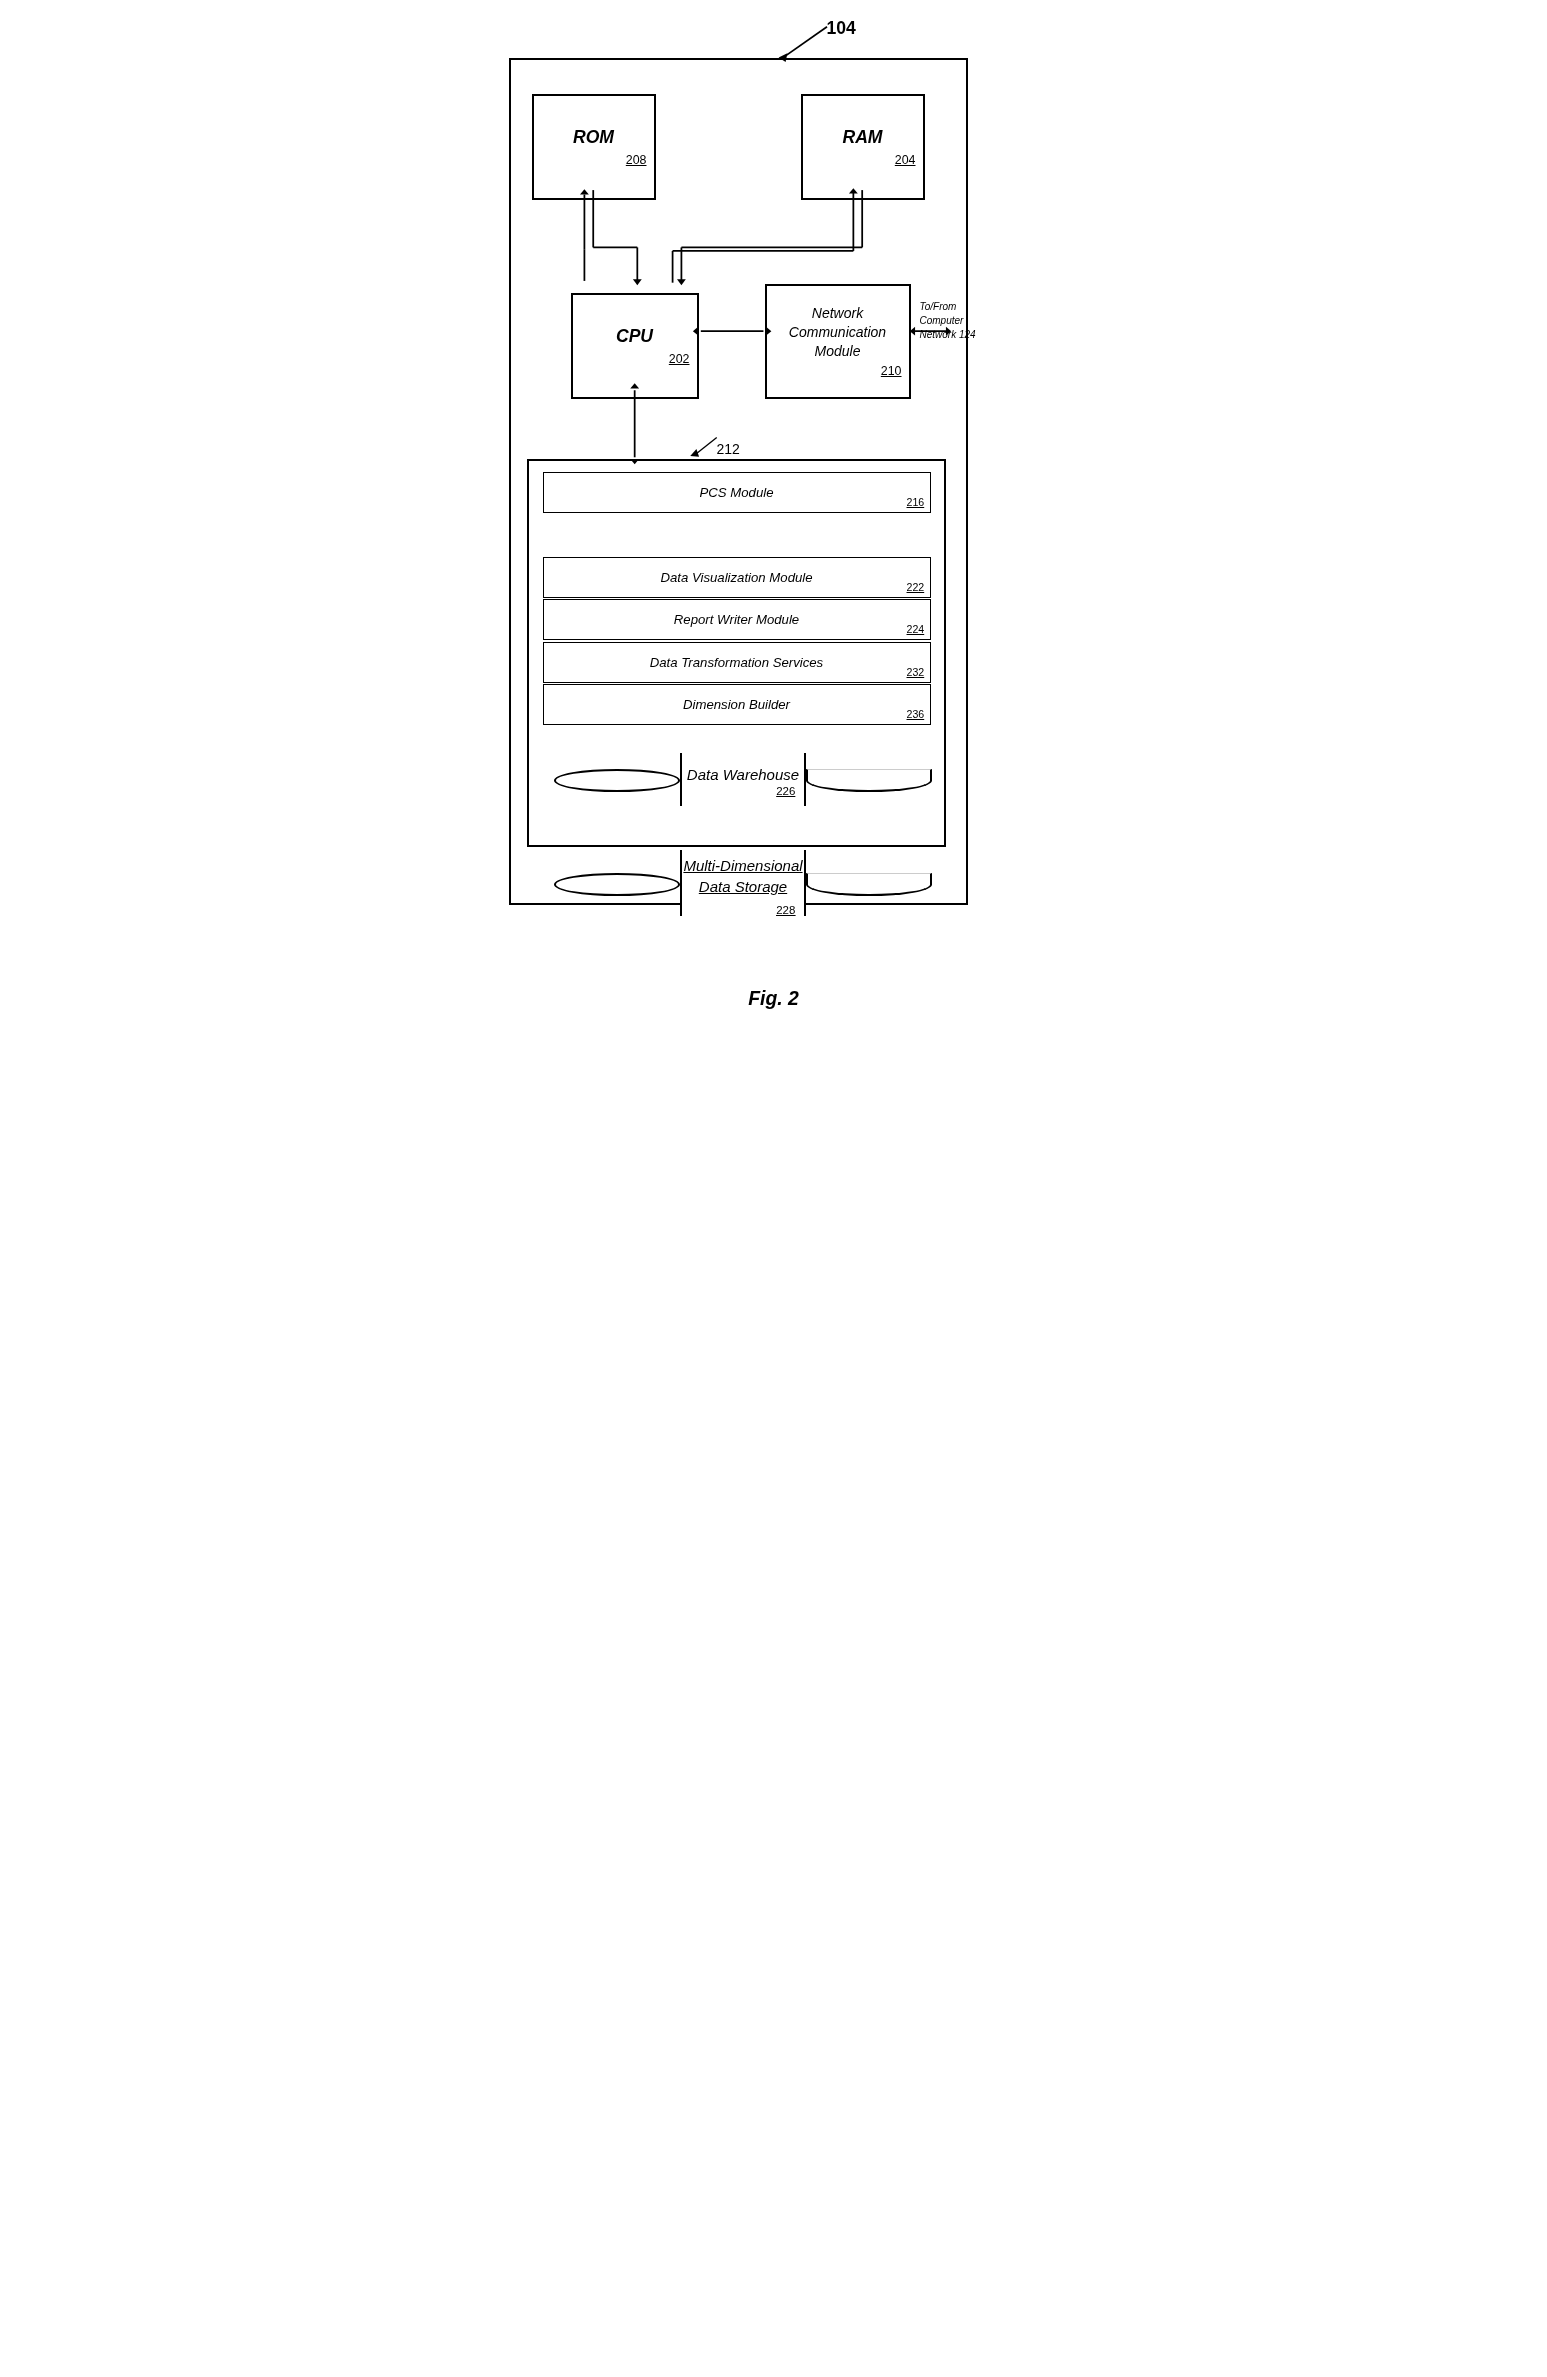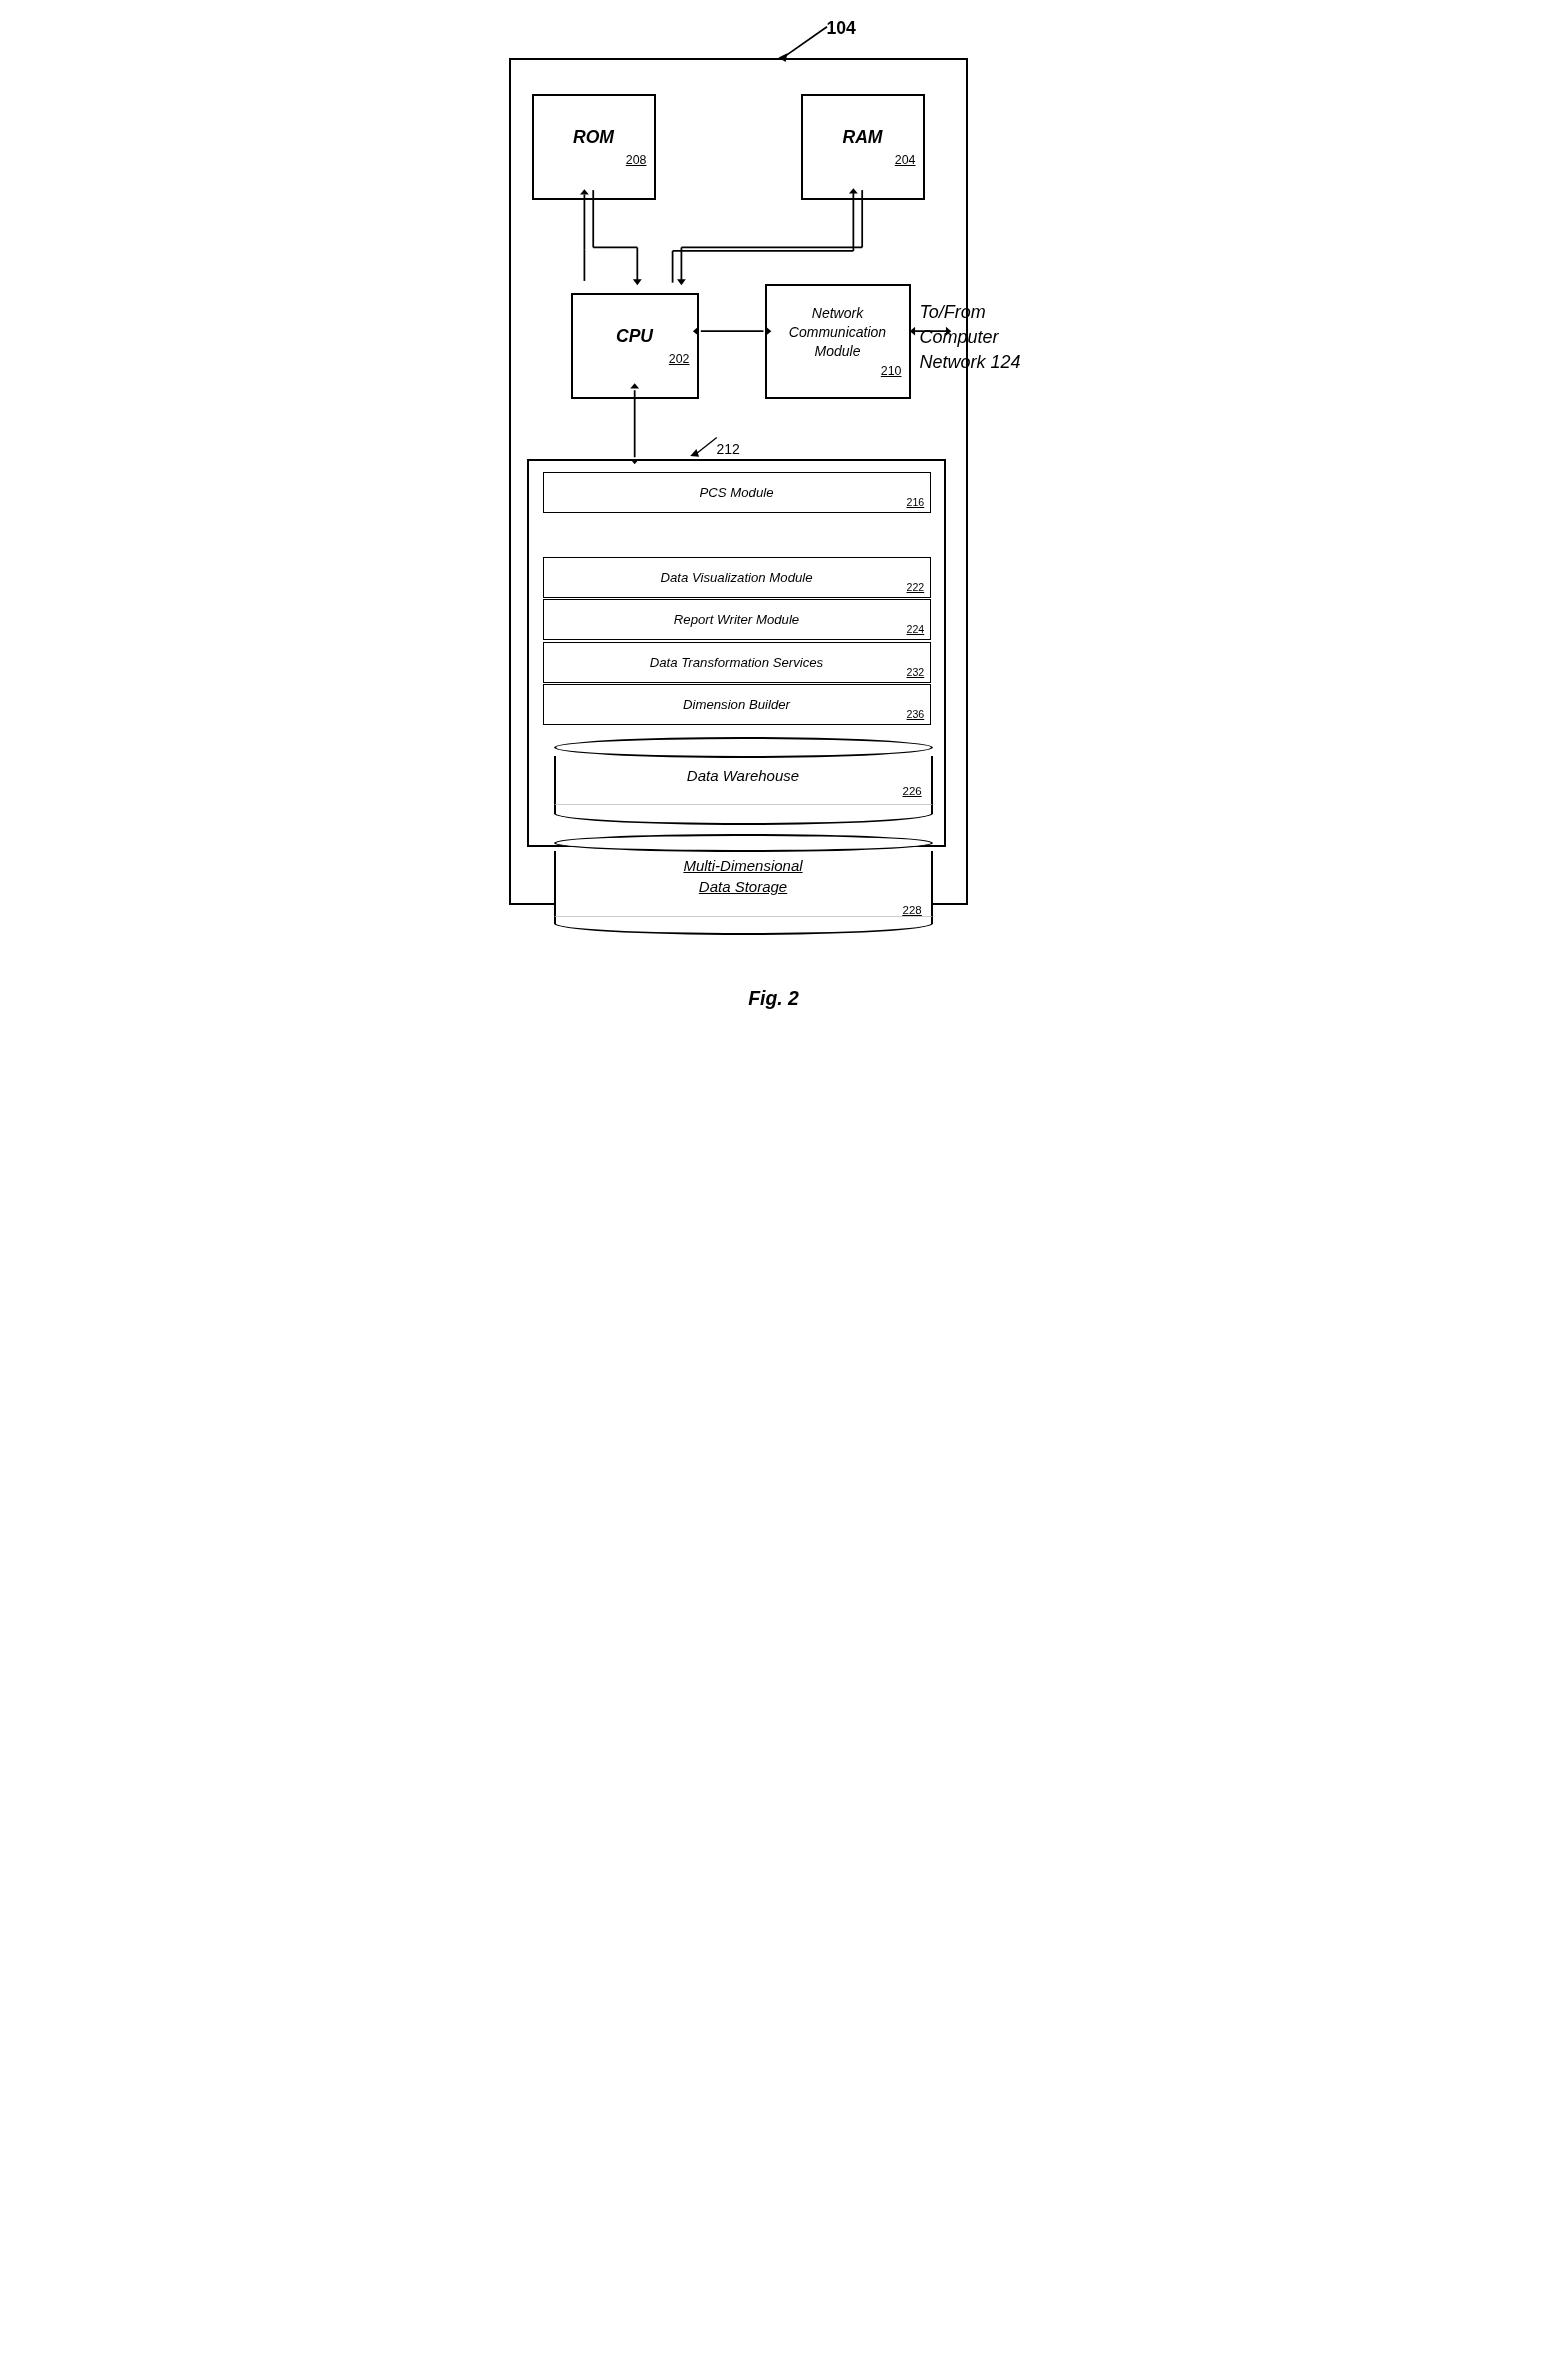--- a/index.html
+++ b/index.html
@@ -90,21 +90,21 @@
       font-size: 10.6px;
       text-decoration: underline;
       position: absolute;
       bottom: 3.5px;
       right: 5.3px;
     }
     
     .cyl-wrapper {
       position: absolute;
       display: flex;
-      flex-direction: column;
+      flex-direction: row;
       align-items: center;
     }
     .cyl-top-ellipse {
       width: 100%;
       height: 23px;
       border: 2.6px solid #000;
       border-radius: 50%;
       background: #fff;
       position: relative;
       z-index: 2;
@@ -161,21 +161,21 @@
     <div class="abs-box" style="left:88px; top:265px; width:128px; height:106px;">
       <div class="abs-label">CPU</div>
       <div class="abs-ref">202</div>
     </div>
 
     <div class="abs-box" style="left:282px; top:256px; width:146px; height:115px;">
       <div style="font-size:14px; font-style:italic; text-align:center; line-height:1.35;">Network<br>Communication<br>Module</div>
       <div class="abs-ref">210</div>
     </div>
 
-    <div style="position:absolute; left:437px; top:282px; width:132px; font-size:18px; font-style:italic; line-height:1.4;">To/From<br>Computer<br>Network 124</div>
+    <div style="position:absolute; left:437px; top:282px; width:132px; font-size:10px; font-style:italic; line-height:1.4;">To/From<br>Computer<br>Network 124</div>
 
     <div class="sw-outer" style="left:44px; top:441px; width:419px; height:388px;"></div>
 
     <div style="position:absolute; left:234px; top:423px; font-size:14px; font-style:normal;">212</div>
 
     <svg style="position:absolute; left:194px; top:415px; width:53px; height:26.5px;" viewBox="0 0 60 30" width="53" height="26.5">
       <line x1="45" y1="5" x2="20" y2="25" stroke="#000" stroke-width="1.5"></line>
       <polygon points="15,26 22,18 25,27" fill="#000"></polygon>
     </svg>
 

